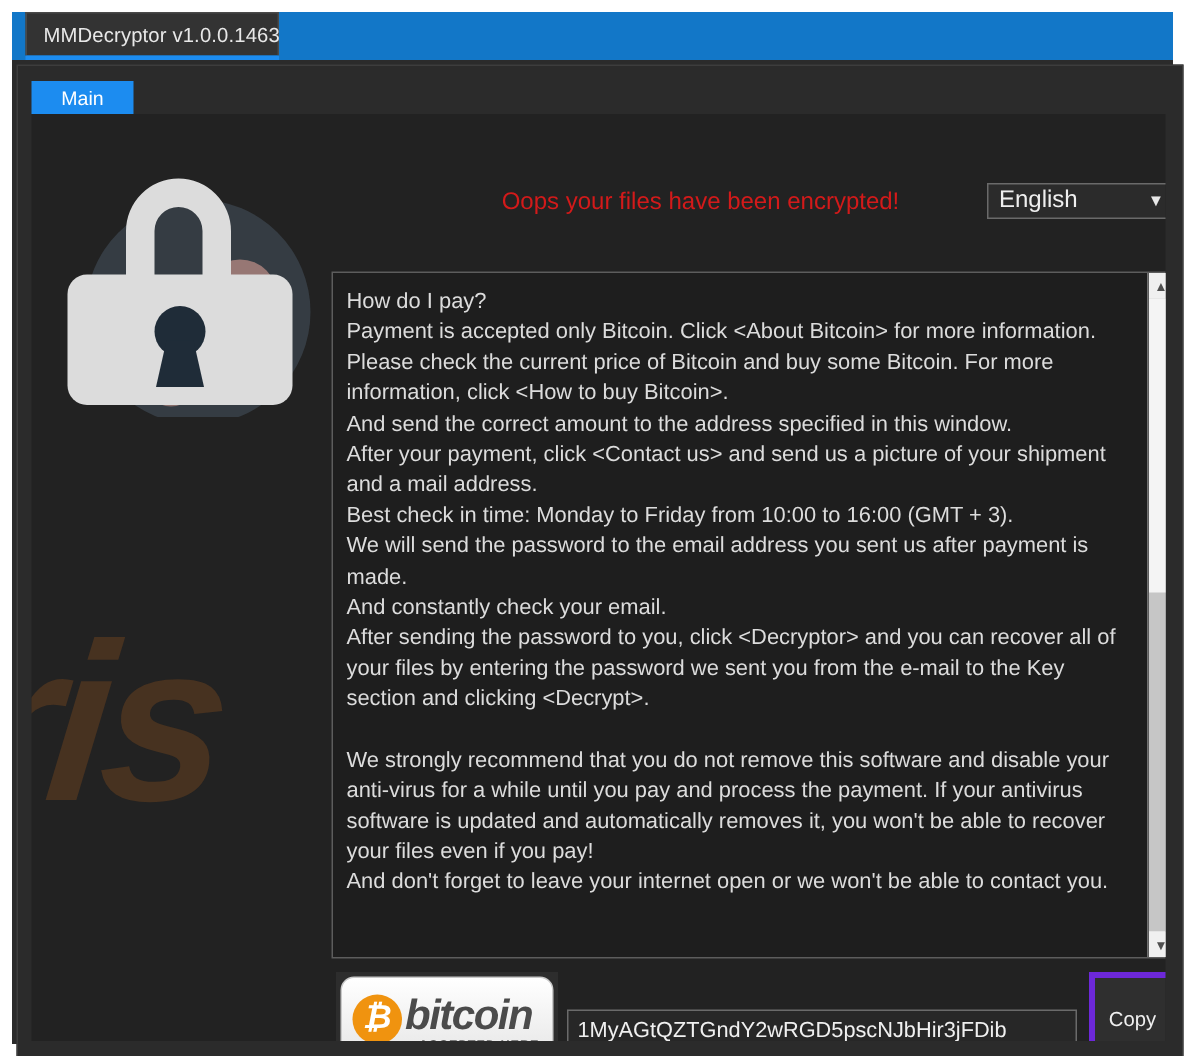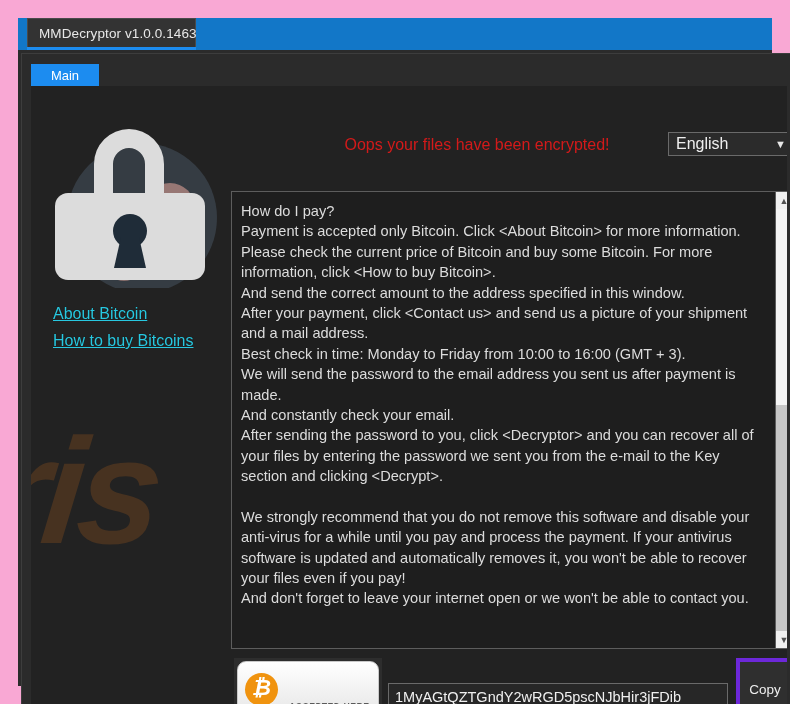--- a/index.html
+++ b/index.html
@@ -10,22 +10,22 @@
     background: #1b1b1b;
     font-family: "Liberation Sans", sans-serif;
     overflow: hidden;
   }
 
   
   #window-frame {
     position: absolute;
     left: 0; top: 0;
     width: 790px; height: 704px;
-    background: #f9a8d4;
-    padding: 18px;
+    background: #ffffff;
+    padding: 8px;
   }
   #window-inner {
     position: relative;
     width: 100%; height: 100%;
     background: #2b2b2b;
   }
 
   
   #title-bar {
     position: absolute;
@@ -360,24 +360,20 @@
             <circle cx="82" cy="165" r="18" fill="#e8a89c" opacity="0.45"></circle>
             <circle cx="120" cy="160" r="9" fill="#e8a89c" opacity="0.5"></circle>
             <circle cx="152" cy="175" r="5" fill="#c0493a" opacity="0.75"></circle>
             <path d="M52 98 V66 a35 35 0 0 1 70 0 V98 h-19 V66 a16 16 0 0 0 -32 0 V98 Z" fill="#dcdcdc"></path>
             <rect x="13" y="95" width="150" height="87" rx="13" fill="#dcdcdc"></rect>
             <circle cx="88" cy="133" r="17" fill="#1f2c38"></circle>
             <path d="M79 139 L72 170 h32 l-7 -31 Z" fill="#1f2c38"></path>
           </svg>
         </div>
 
-        <div id="links">
-          <a class="link" id="link-about-bitcoin">About Bitcoin</a>
-          <a class="link" id="link-how-to-buy">How to buy Bitcoins</a>
-        </div>
 
         <div id="warning-text">Oops your files have been encrypted!</div>
 
         <div id="lang-select">
           <span id="lang-value">English</span>
           <span id="lang-caret">▼</span>
         </div>
 
         <div id="text-box">
           <div id="text-content">
@@ -401,20 +397,21 @@
             </div>
             <div class="sb-btn" id="sb-down">▼</div>
           </div>
         </div>
 
         <div id="btc-badge">
           <div id="btc-badge-inner">
             <div id="btc-coin">
               <span id="btc-symbol">₿</span>
             </div>
+            <span id="btc-wordmark">bitcoin</span>
             <span id="btc-tagline">ACCEPTED HERE</span>
           </div>
         </div>
 
 
         <input id="address-field" type="text" value="1MyAGtQZTGndY2wRGD5pscNJbHir3jFDib" style="">
 
         <div id="copy-button">
           <span>Copy</span>
         </div>

